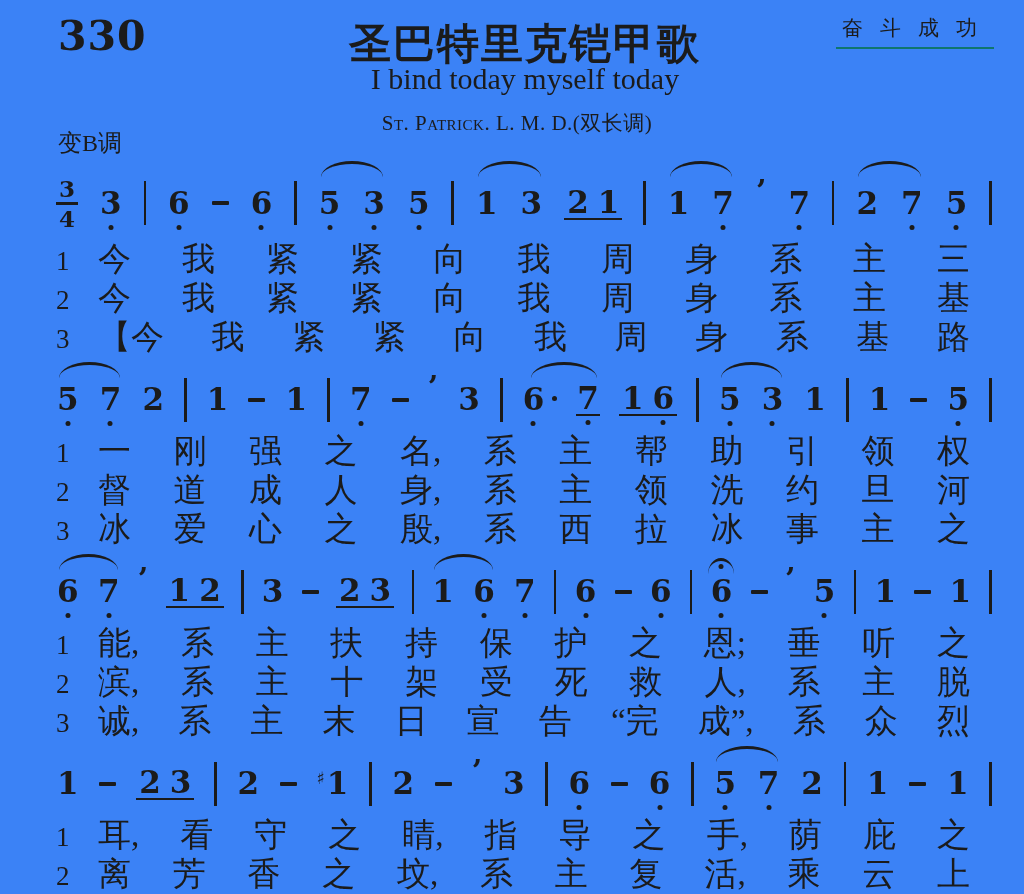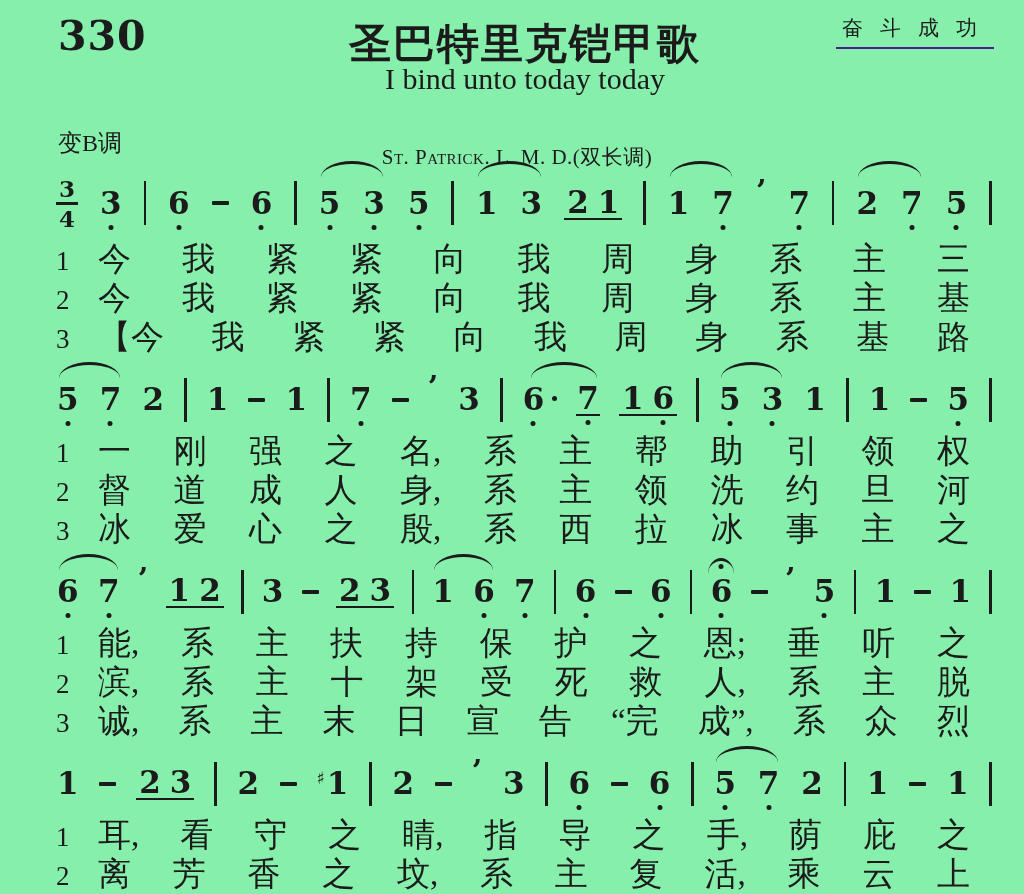--- a/index.html
+++ b/index.html
@@ -1,29 +1,29 @@
 <!DOCTYPE html>
 <html><head>
 <meta charset="utf-8">
 <style>
   html,body{margin:0;padding:0;background:#f2f2f2;}
-  .page{width:1024px;height:894px;box-sizing:border-box;margin:0 auto;background:#86efac;
+  .page{width:1024px;height:894px;box-sizing:border-box;margin:0 auto;background:#3b82f6;
         color:#1b1b1b;font-family:"Liberation Serif",serif;overflow:hidden;position:relative;
         padding:12px 30px 0 56px;}
   
   .header{position:relative;height:148px;}
   .hymn-number{position:absolute;left:2px;top:0;font-size:41px;font-weight:bold;
                font-family:"DejaVu Serif",serif;letter-spacing:1px;}
   .title{position:absolute;left:60px;right:60px;top:4px;text-align:center;font-size:42px;
          font-weight:bold;font-family:"Liberation Sans",sans-serif;letter-spacing:2px;}
   .category{position:absolute;right:0;top:2px;font-size:21px;letter-spacing:17px;
-            padding:0 0 5px 6px;border-bottom:2px solid #4c1d95;white-space:nowrap;}
+            padding:0 0 5px 6px;border-bottom:2px solid #0f766e;white-space:nowrap;}
   .subtitle{position:absolute;left:0;right:0;top:50px;text-align:center;font-size:30px;}
   .composer{position:absolute;left:0;right:16px;top:97px;text-align:center;font-size:21px;
-            font-variant:small-caps;letter-spacing:.5px;margin-top:34px;}
+            font-variant:small-caps;letter-spacing:.5px;}
   .key-label{position:absolute;left:2px;top:115px;font-size:24px;text-align:center;}
   
   .system{margin-bottom:3px;}
   .notation-row{position:relative;display:flex;justify-content:space-between;
                 align-items:center;padding:17px 2px 11px 0;}
   .note{position:relative;display:inline-block;font-family:"DejaVu Serif",serif;
         font-weight:bold;font-size:31px;line-height:1;}
   .dwrap{position:relative;display:inline-block;line-height:1;padding:0 1px;}
   .dwrap.u{border-bottom:2.5px solid #1b1b1b;}
   .lowdot{position:absolute;left:50%;bottom:-11px;transform:translateX(-50%);
@@ -56,21 +56,21 @@
   .vchars span{white-space:nowrap;}
 </style>
 </head>
 <body>
 
 <div class="page">
   <div class="header">
     <div class="hymn-number">330</div>
     <div class="title">圣巴特里克铠甲歌</div>
     <div class="category">奋斗成功</div>
-    <div class="subtitle">I bind unto today today</div>
+    <div class="subtitle">I bind today myself today</div>
     <div class="composer">St. Patrick. L. M. D.(双长调)</div>
     <div class="key-label">变B调</div>
   </div>
   <div id="score">
       <div class="system">
         <div class="notation-row">
           <span class="ts">
             <span class="ts-num">3</span>
             <span class="ts-bar"></span>
             <span class="ts-den">4</span>

